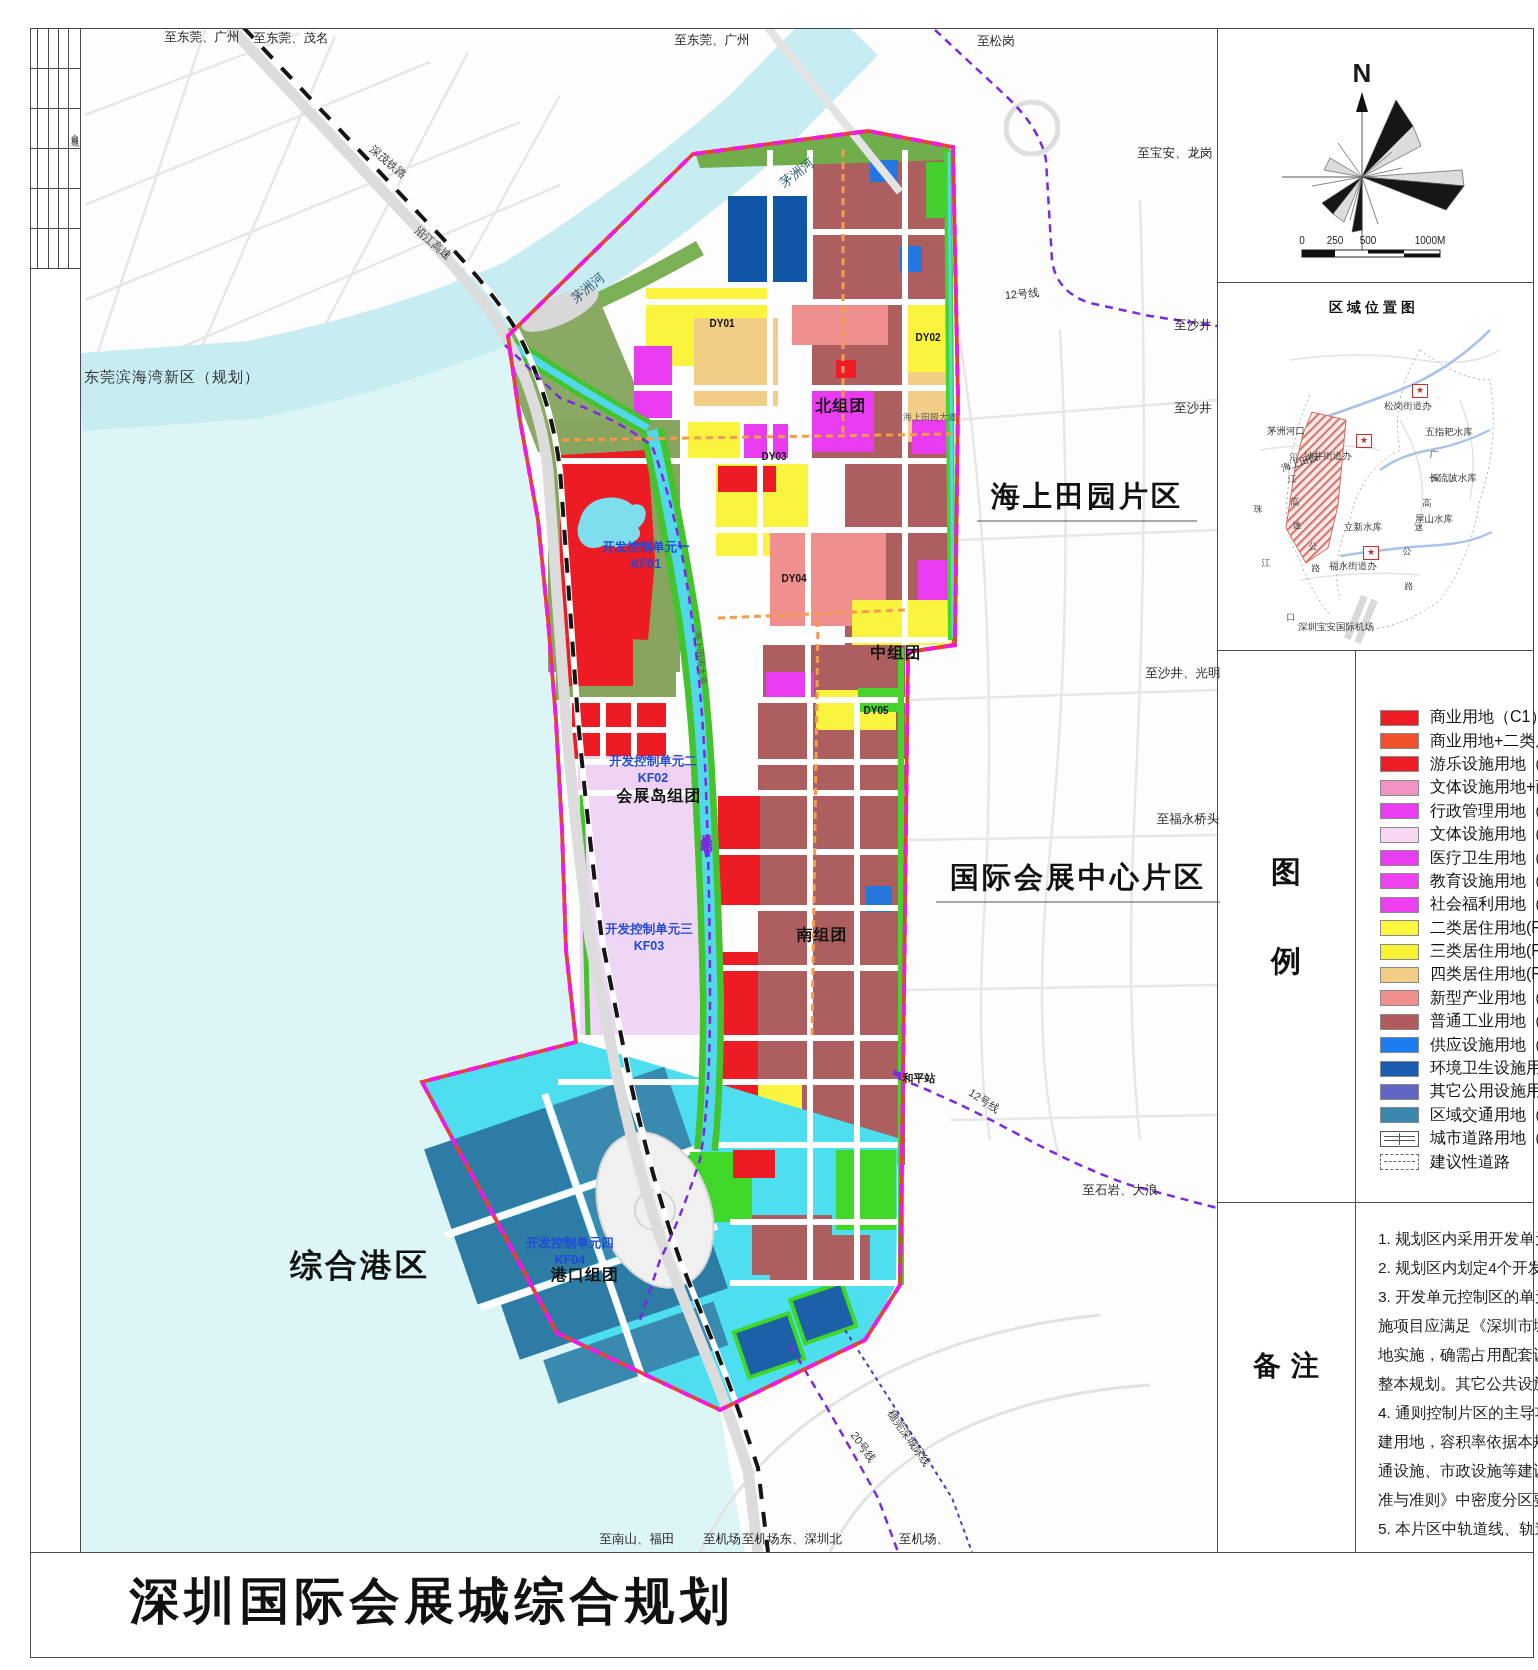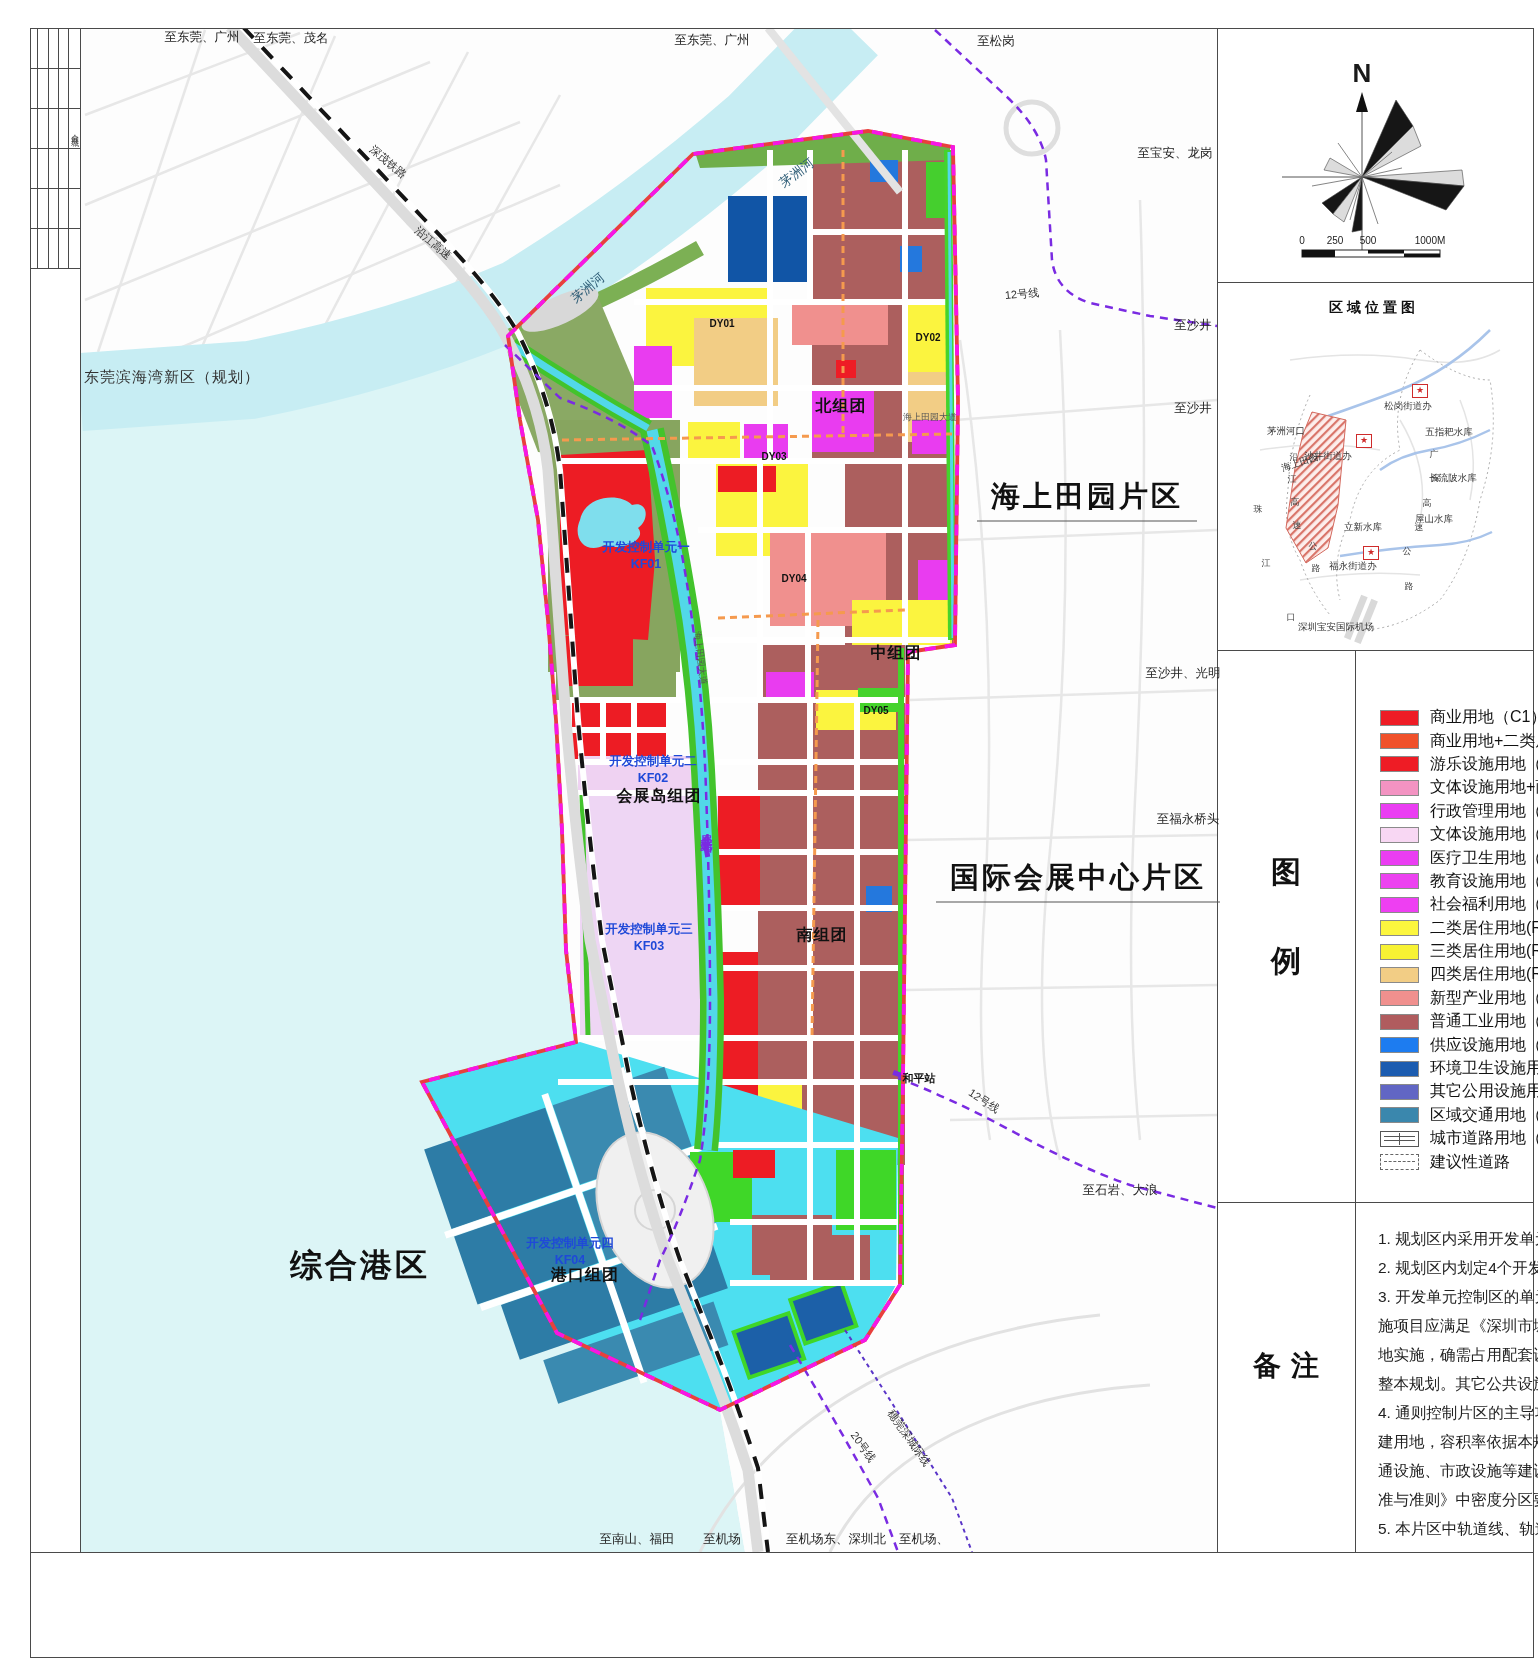--- a/index.html
+++ b/index.html
@@ -465,21 +465,21 @@
       <div class="ml e" style="left: 712px; top: 40px;">至东莞、广州</div>
       <div class="ml e" style="left: 996px; top: 41px;">至松岗</div>
       <div class="ml e" style="left: 1175px; top: 153px;">至宝安、龙岗</div>
       <div class="ml e" style="left: 1193px; top: 325px;">至沙井</div>
       <div class="ml e" style="left: 1193px; top: 408px;">至沙井</div>
       <div class="ml e" style="left: 1183px; top: 673px;">至沙井、光明</div>
       <div class="ml e" style="left: 1188px; top: 792px; margin-top: 27px;">至福永桥头</div>
       <div class="ml e" style="left: 1120px; top: 1190px;">至石岩、大浪</div>
       <div class="ml e" style="left: 637px; top: 1539px;">至南山、福田</div>
       <div class="ml e" style="left: 722px; top: 1539px;">至机场</div>
-      <div class="ml e" style="left: 836px; top: 1539px;">至机场东、深圳北</div>
+      <div class="ml e" style="left: 792px; top: 1539px;">至机场东、深圳北</div>
       <div class="ml e" style="left: 924px; top: 1539px;">至机场、</div>
       <div class="ml r" style="left: 388px; top: 162px; transform: translate(-50%, -50%) rotate(40deg);">深茂铁路</div>
       <div class="ml r" style="left: 433px; top: 243px; transform: translate(-50%, -50%) rotate(40deg);">沿江高速</div>
       <div class="ml rl" style="left: 797px; top: 173px; transform: translate(-50%, -50%) rotate(-37deg);">茅洲河</div>
       <div class="ml rl" style="left: 588px; top: 288px; transform: translate(-50%, -50%) rotate(-40deg);">茅洲河</div>
       <div class="ml r" style="left: 1022px; top: 294px; transform: translate(-50%, -50%) rotate(-5deg);">12号线</div>
       <div class="ml r" style="left: 984px; top: 1101px; transform: translate(-50%, -50%) rotate(33deg);">12号线</div>
       <div class="ml r" style="left: 863px; top: 1447px; transform: translate(-50%, -50%) rotate(55deg);">20号线</div>
       <div class="ml r" style="left: 909px; top: 1438px; transform: translate(-50%, -50%) rotate(55deg);">穗莞深城际线</div>
       <div class="ml tiny" style="left: 930px; top: 417px;">海上田园大道</div>
@@ -533,13 +533,14 @@
       <div class="il v1" style="left: 1436px; top: 478px;">深</div>
       <div class="il v1" style="left: 1427px; top: 503px;">高</div>
       <div class="il v1" style="left: 1419px; top: 527px;">速</div>
       <div class="il v1" style="left: 1407px; top: 551px;">公</div>
       <div class="il v1" style="left: 1409px; top: 586px;">路</div>
       <div class="star" style="left: 1420px; top: 391px;">★</div>
       <div class="star" style="left: 1364px; top: 441px;">★</div>
       <div class="star" style="left: 1371px; top: 553px;">★</div>
     </div>
 
+  <div id="sheet-title" style="left:432px;top:1601px">深圳国际会展城综合规划</div>
 </div>
 
 </body></html>

